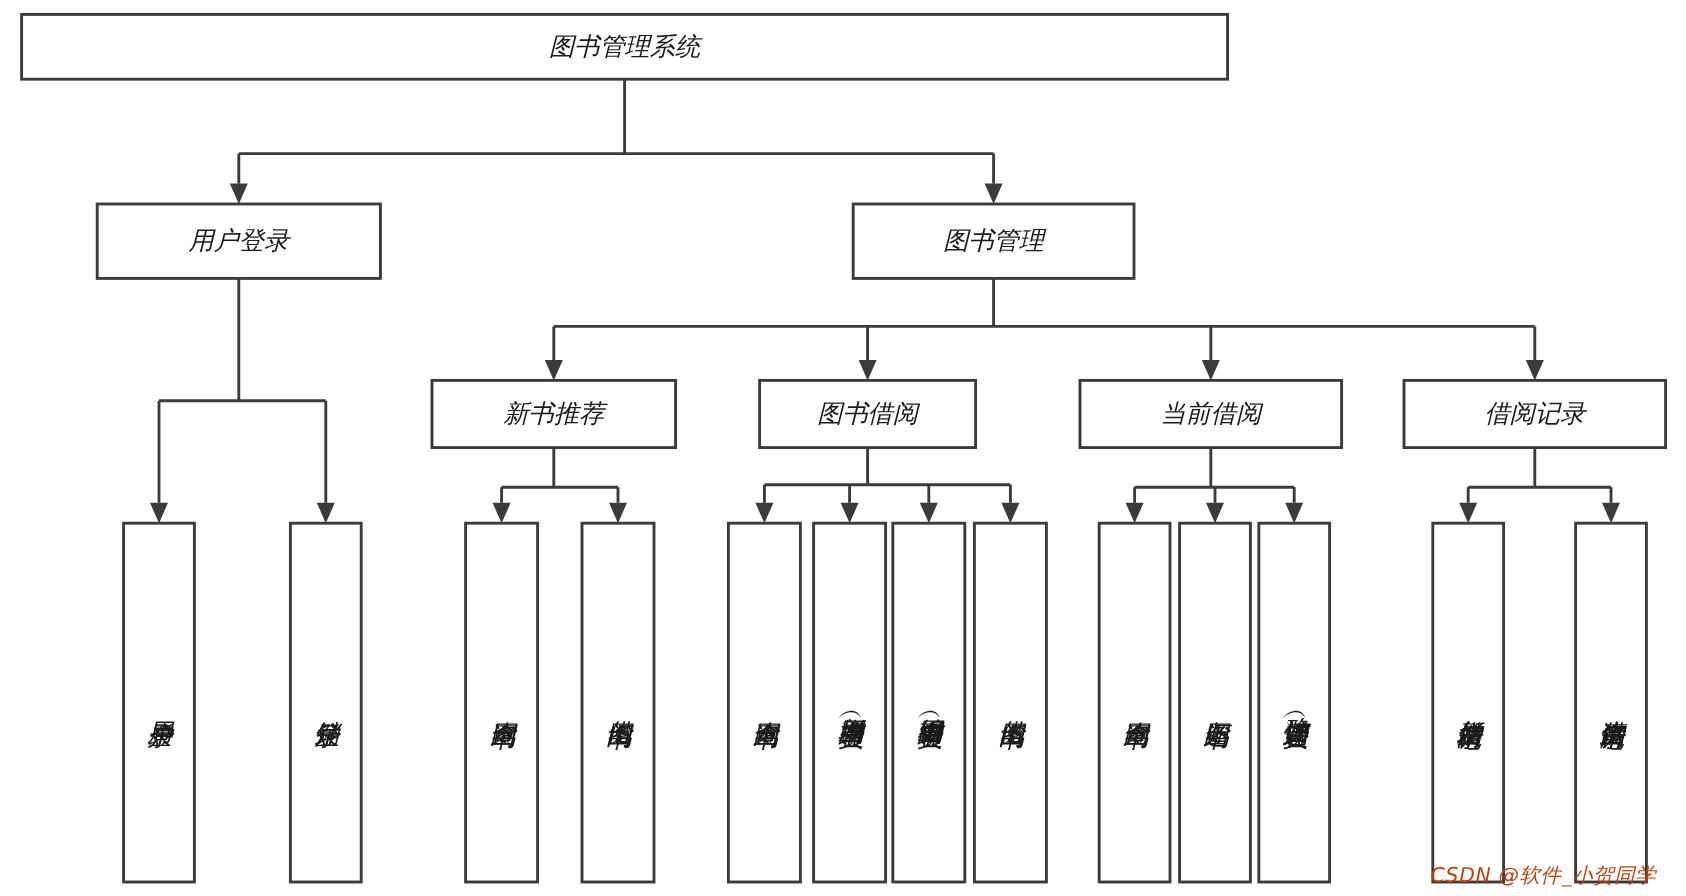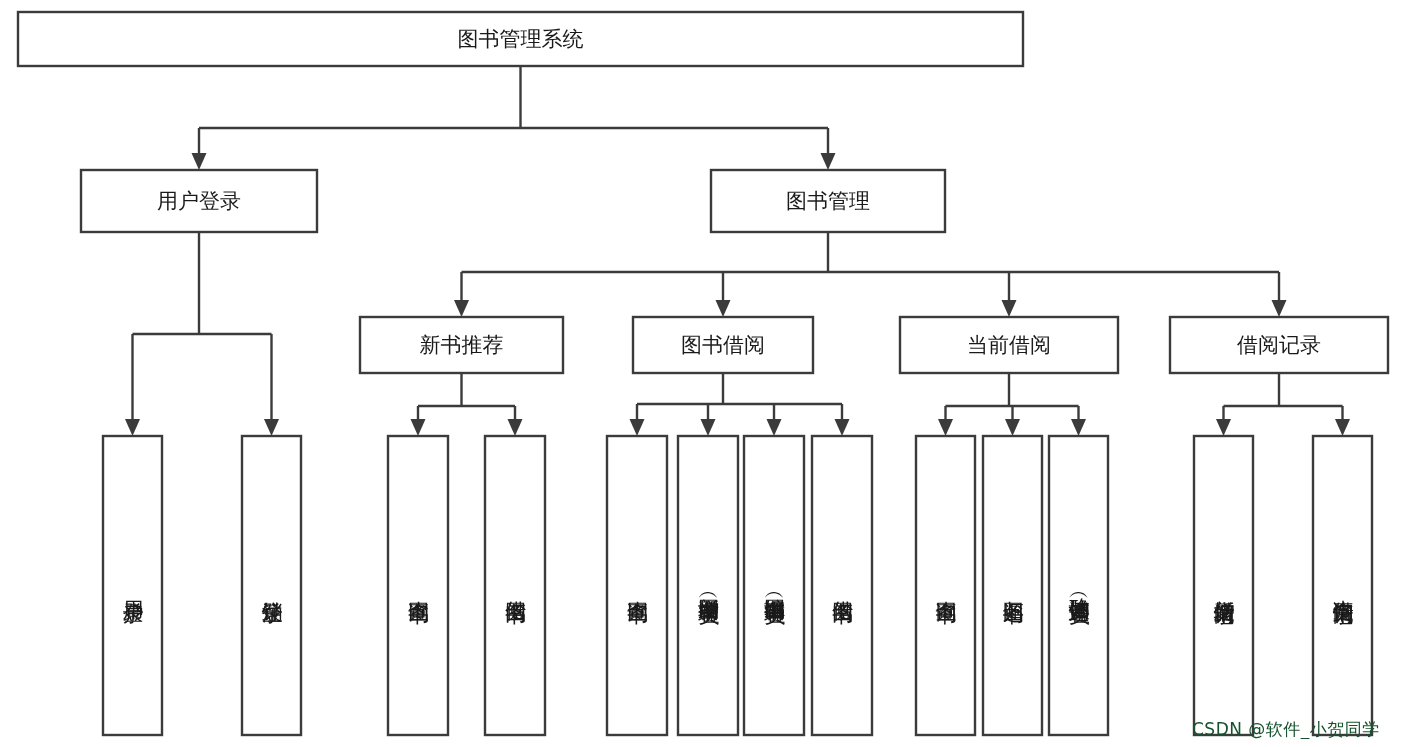--- a/index.html
+++ b/index.html
@@ -7,20 +7,21 @@
     padding: 0;
     background: #ffffff;
   }
   #canvas-wrap {
     position: relative;
     width: 1405px;
     height: 739px;
     background: #ffffff;
     font-family: "DejaVu Sans", "Liberation Sans", sans-serif;
     overflow: hidden;
+    font-style: italic;
   }
   #diagram-svg {
     position: absolute;
     left: 0;
     top: 0;
     width: 1405px;
     height: 747px;
   }
   .node-box {
     fill: #ffffff;
@@ -56,21 +57,21 @@
     display: flex;
     align-items: center;
     justify-content: center;
     white-space: nowrap;
     pointer-events: none;
   }
   .watermark {
     position: absolute;
     font-family: "DejaVu Sans", "Liberation Sans", sans-serif;
     font-size: 17px;
-    color: #14532d;
+    color: #c2410c;
     white-space: nowrap;
     letter-spacing: 0.5px;
   }
 </style>
 </head>
 <body>
 
 <div id="canvas-wrap">
   <svg id="diagram-svg" viewBox="0 0 1405 747" xmlns="http://www.w3.org/2000/svg">
     <g id="connectors-layer">

